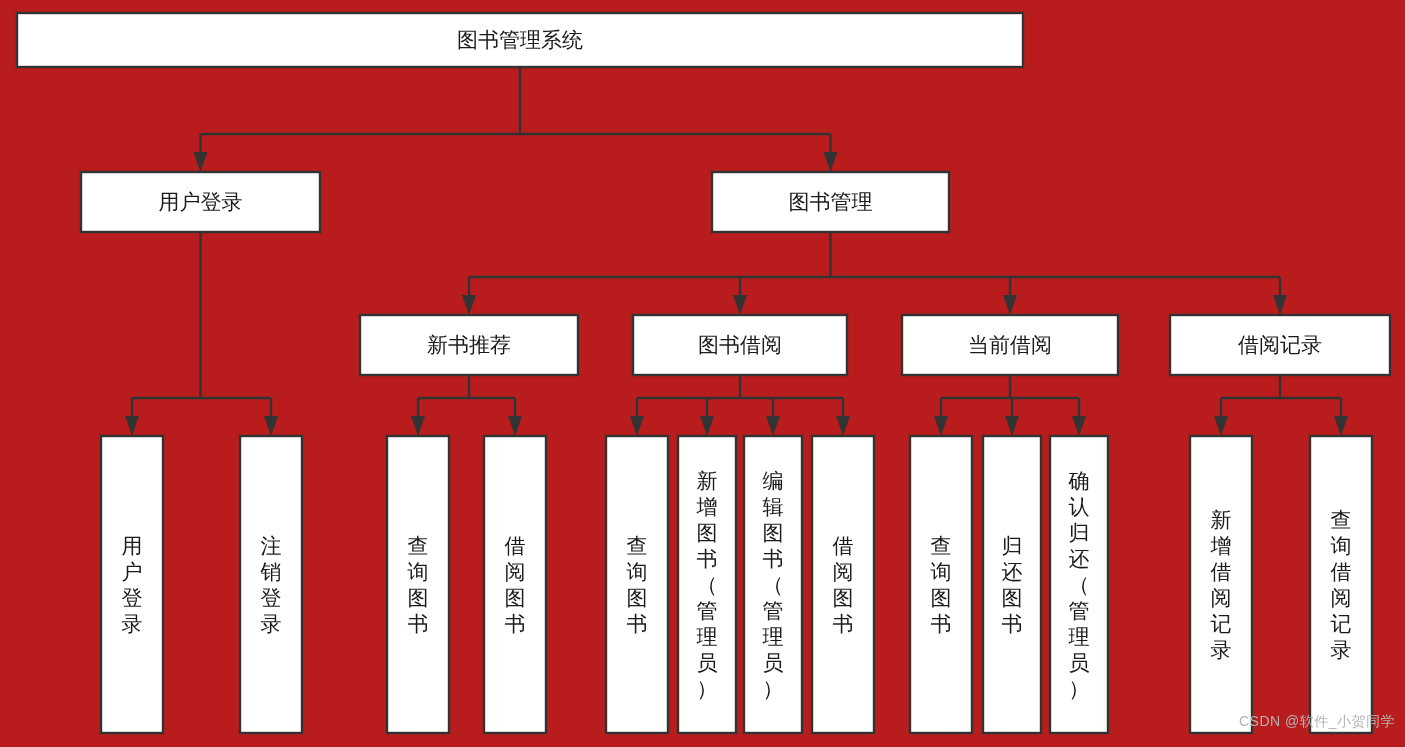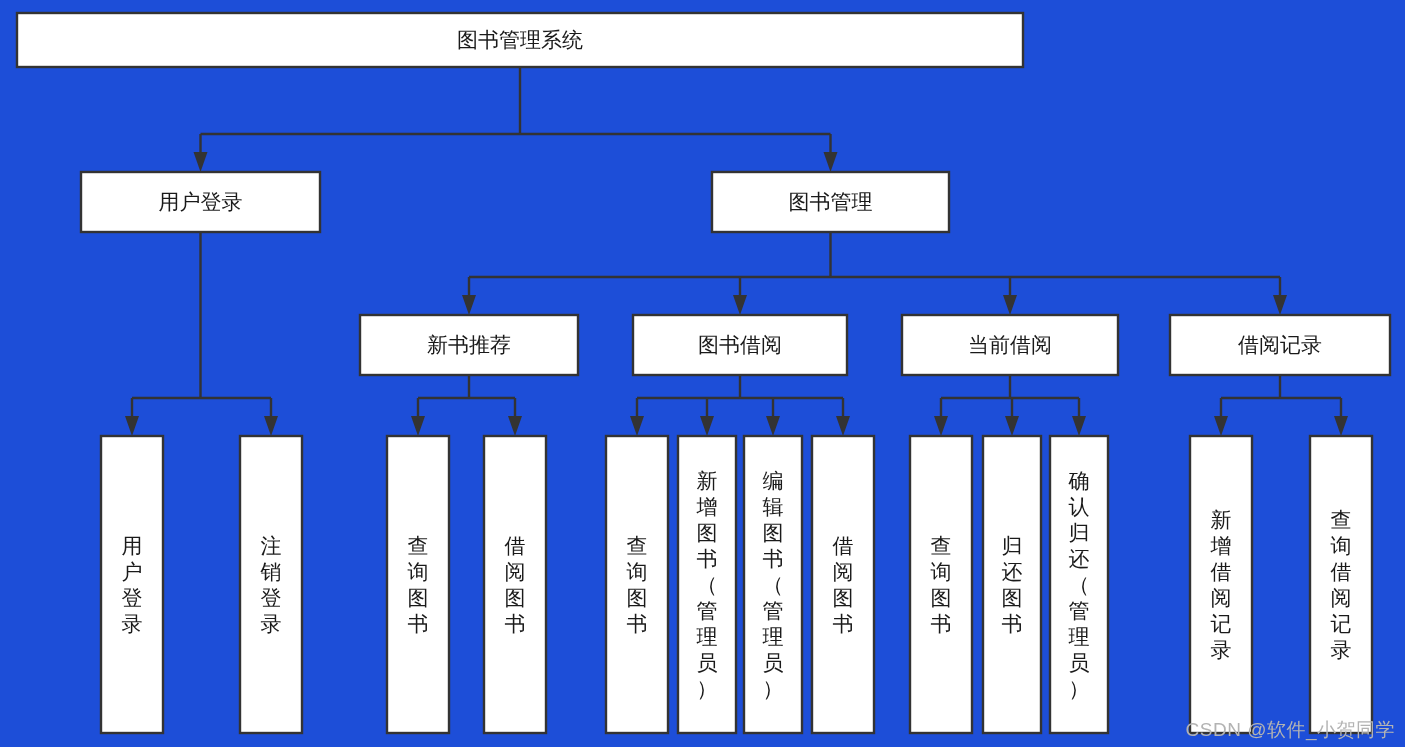--- a/index.html
+++ b/index.html
@@ -12,21 +12,21 @@
     width: 1405px;
     height: 747px;
     font-family: "Liberation Sans", "DejaVu Sans", sans-serif;
     overflow: hidden;
     position: relative;
   }
   #diagram-root {
     position: relative;
     width: 1405px;
     height: 747px;
-    background: #1d4ed8;
+    background: #b91c1c;
   }
   svg.diagram-canvas {
     position: absolute;
     left: 0;
     top: 0;
     width: 1405px;
     height: 747px;
     display: block;
   }
   .node-box {
@@ -55,23 +55,23 @@
   .node-label-vertical {
     fill: #1a1a1a;
     font-family: "Liberation Sans", "DejaVu Sans", sans-serif;
     font-size: 21px;
     text-anchor: middle;
     white-space: pre;
   }
   .watermark {
     position: absolute;
     right: 10px;
-    bottom: 4px;
-    font-family: "Liberation Sans", "DejaVu Sans", sans-serif;
-    font-size: 19px;
+    bottom: 16px;
+    font-family: "Liberation Sans", "DejaVu Sans", sans-serif;
+    font-size: 14px;
     color: #b3b3b3;
     letter-spacing: 0.5px;
     user-select: none;
     pointer-events: none;
     white-space: nowrap;
   }
 </style>
 </head>
 <body>
 

